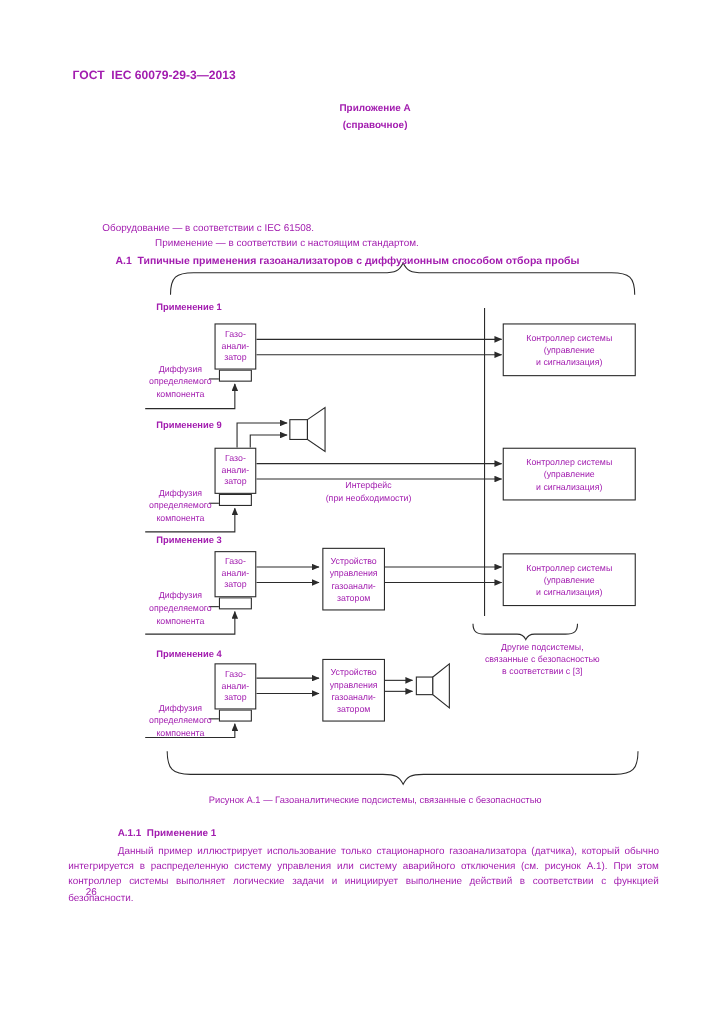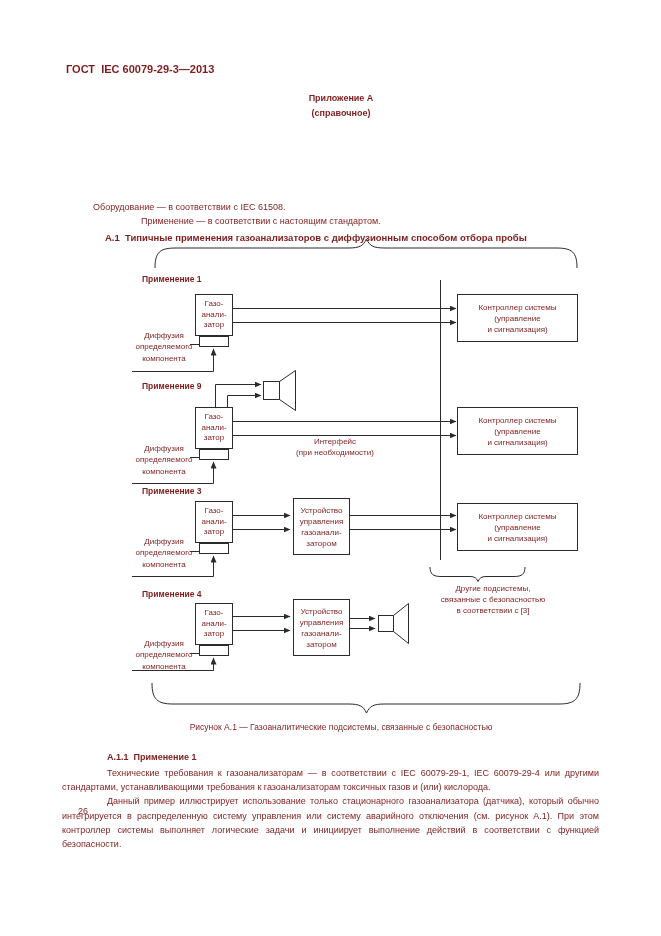--- a/index.html
+++ b/index.html
@@ -1,18 +1,18 @@
 <!DOCTYPE html>
 <html><head>
 <meta charset="utf-8">
 <style>
   html,body{margin:0;padding:0;background:#e9e9e9;}
   .page{
     position:relative;width:661px;height:936px;background:#ffffff;
-    font-family:"Liberation Sans","DejaVu Sans",sans-serif;color:#7f1d1d;
+    font-family:"Liberation Sans","DejaVu Sans",sans-serif;color:#a21caf;
     overflow:hidden;margin:0 auto;
   }
   .abs{position:absolute;}
   .b{font-weight:bold;}
   .pre{white-space:pre;}
   .pre-line{white-space:pre-line;}
   .ctr{text-align:center;}
   svg.linework{position:absolute;left:0;top:0;}
   .fbox{
     position:absolute;display:flex;align-items:center;justify-content:center;
@@ -156,19 +156,18 @@
 (при необходимости)</div>
 
   <div class="abs f8l ctr pre-line" style="left:423px;top:583px;width:140px;">Другие подсистемы,
 связанные с безопасностью
 в соответствии с [3]</div>
 
   <div class="abs f85 ctr" style="left:62px;top:722px;width:558px;">Рисунок А.1 — Газоаналитические подсистемы, связанные с безопасностью</div>
 
   <div class="abs b f9 pre" style="left:107px;top:752px;">А.1.1  Применение 1</div>
   <div class="abs body-text" style="left:62px;top:766px;width:537px;">
-    <p>Технические требования к газоанализаторам — в соответствии с IEC 60079-29-1, IEC 60079-29-4 или другими стандартами, устанавливающими требования к газоанализаторам токсичных газов и (или) кислорода.</p>
     <p>Данный пример иллюстрирует использование только стационарного газоанализатора (датчика), который обычно интегрируется в распределенную систему управления или систему аварийного отключения (см. рисунок А.1). При этом контроллер системы выполняет логические задачи и инициирует выполнение действий в соответствии с функцией безопасности.</p>
   </div>
 
   <div class="abs f9" style="left:78px;top:806px;">26</div>
 
 </div>
 
 </body></html>

